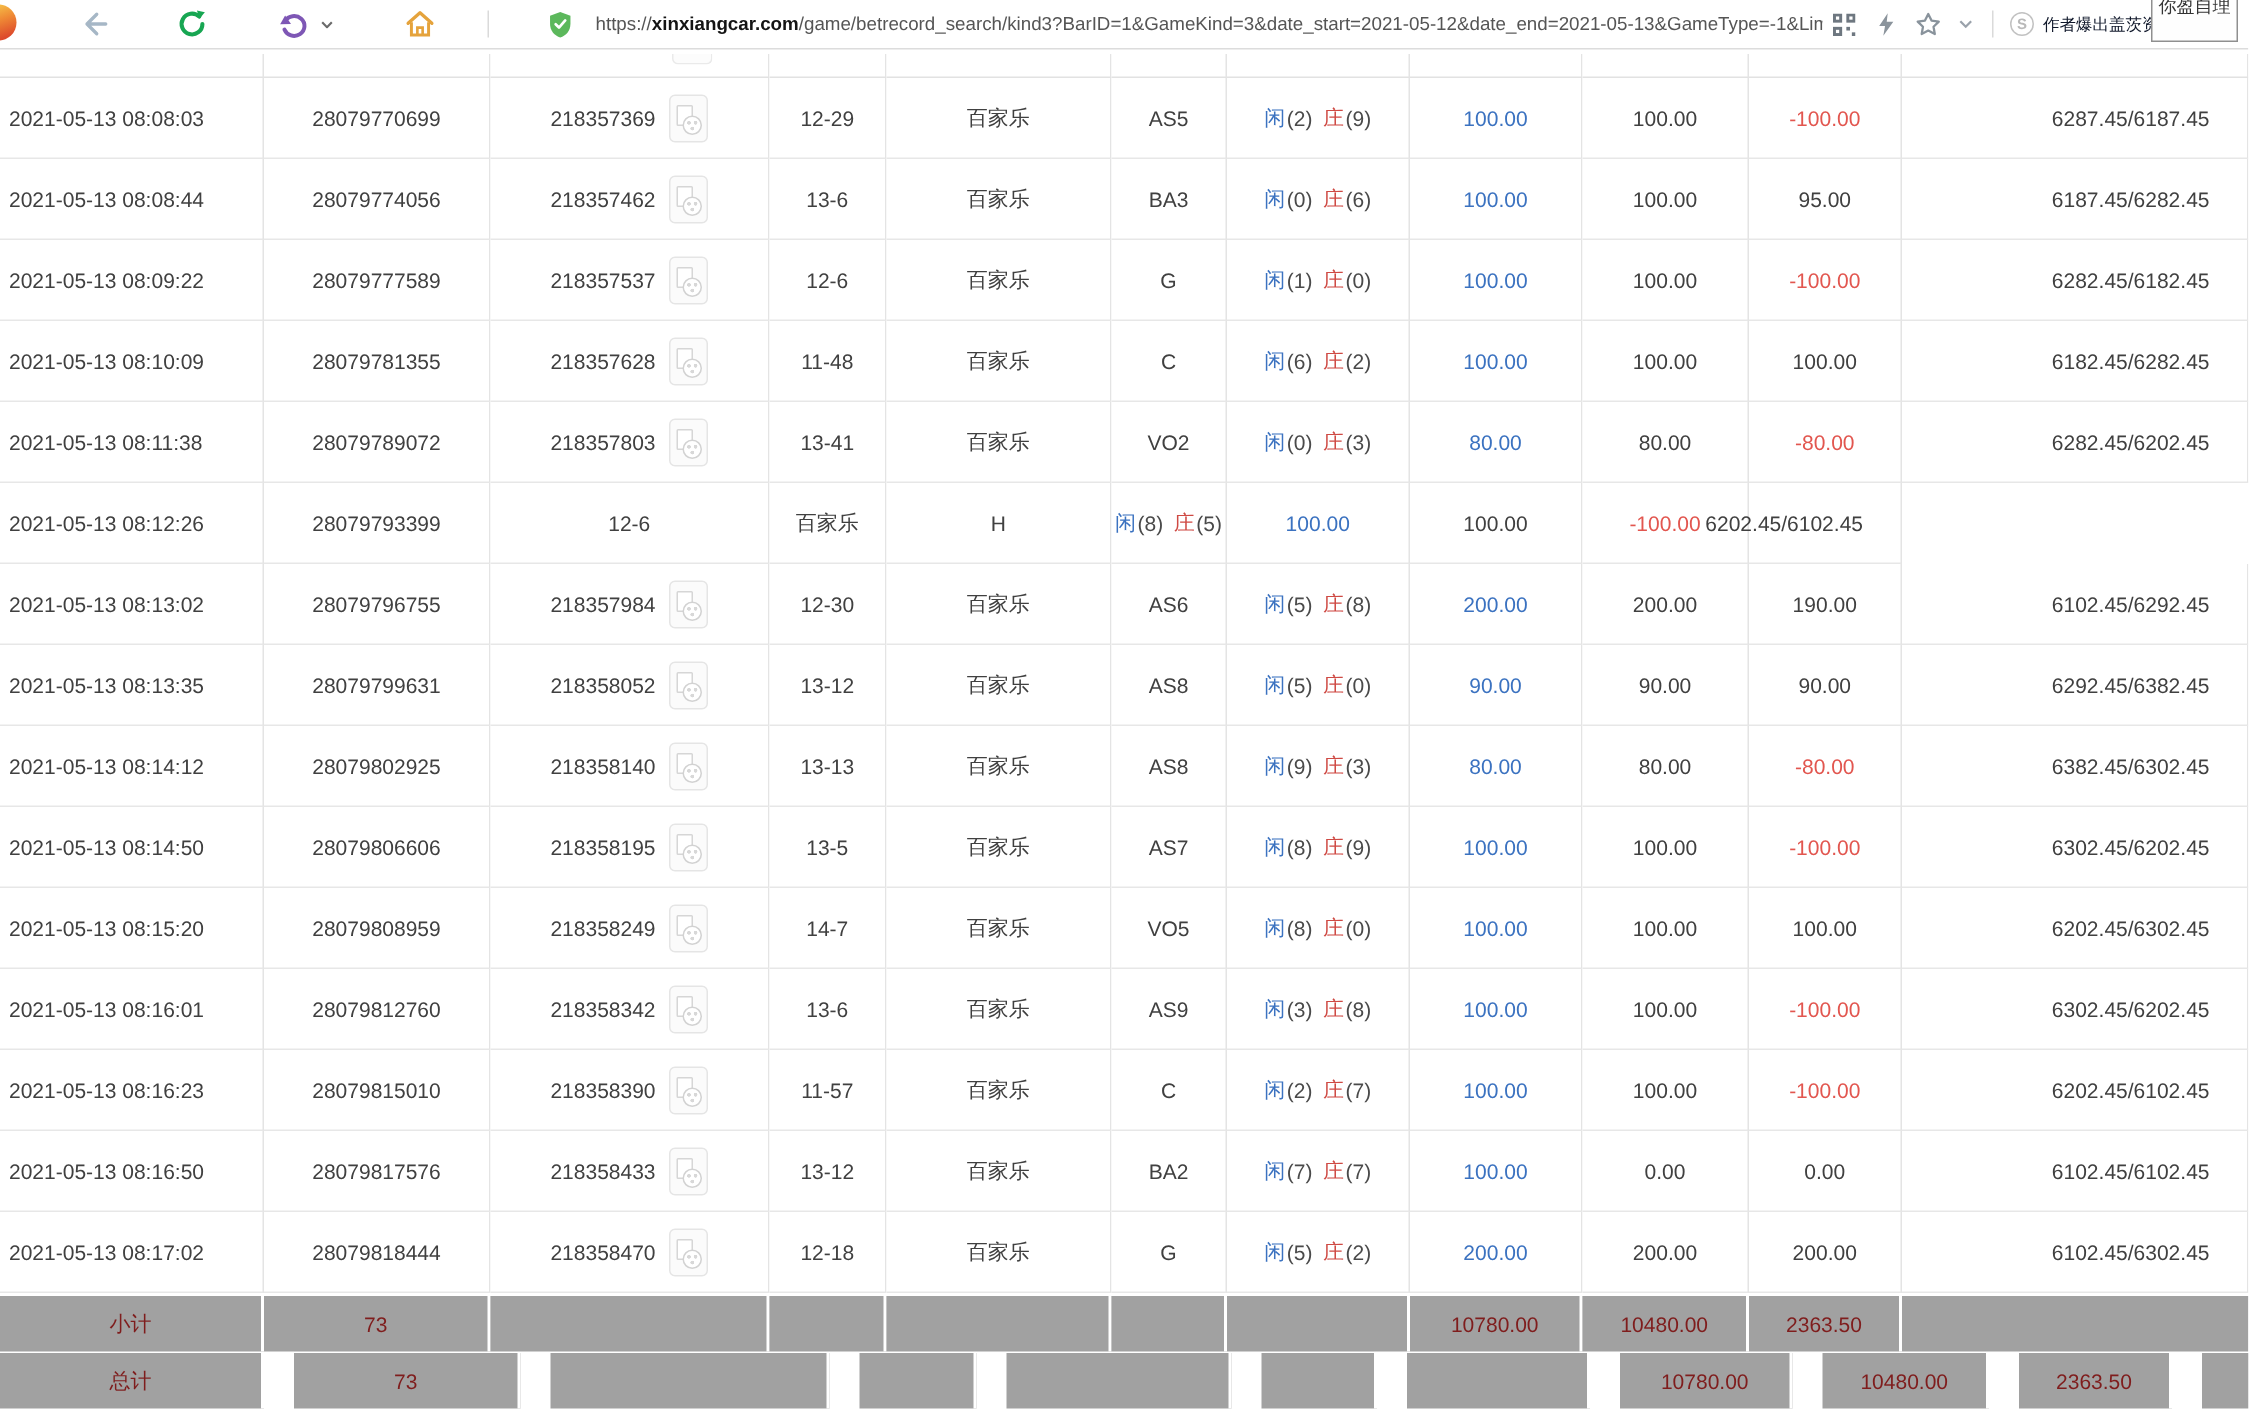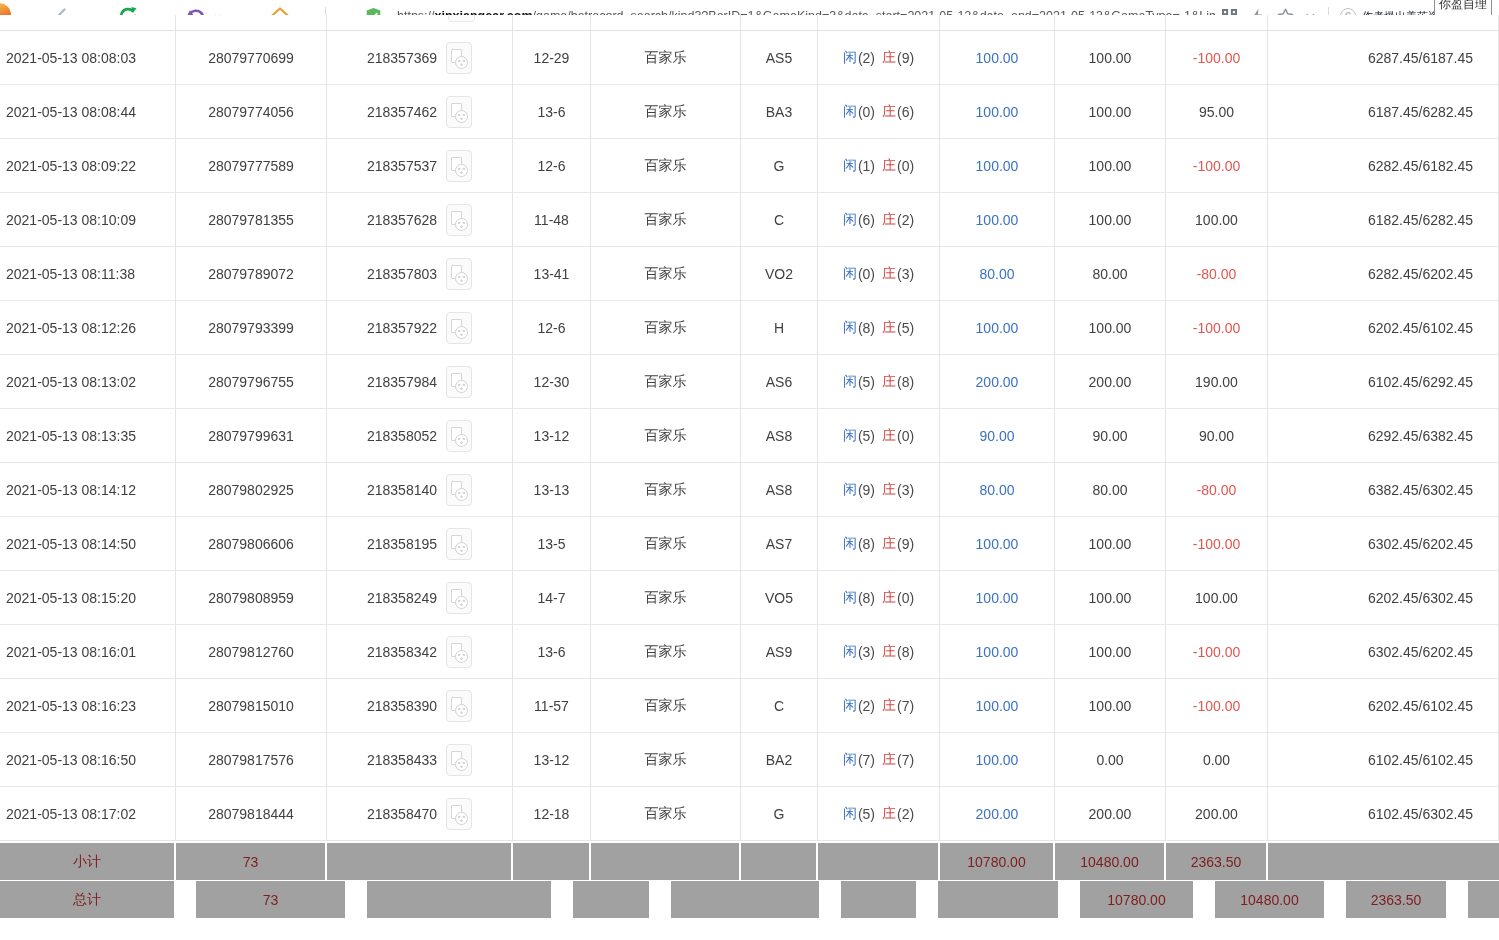--- a/index.html
+++ b/index.html
@@ -17,21 +17,21 @@
   .url-text { white-space:nowrap; overflow:hidden; width:818px; font-size:12.5px; color:#555; letter-spacing:0; }
   .url-text .dom { color:#141414; font-weight:bold; }
   .s-badge { width:16px; height:16px; border:1.5px solid #c2c2c2; border-radius:50%; color:#b9b9b9;
              font-size:10px; font-weight:bold; display:flex; align-items:center; justify-content:center; }
   .ext-label { font-size:11px; color:#0f172a; white-space:nowrap; }
   .tooltip-cut { position:absolute; right:7px; top:0; height:28px; padding:0 4px; background:#fefefe;
                  border:1px solid #8f8f8f; border-top:none; overflow:hidden; }
   .tooltip-cut span { display:block; margin-top:-4px; font-size:12px; color:#333; white-space:nowrap; }
 
   
-  .tbl { position:absolute; top:15px; left:0; width:1228px; }
+  .tbl { position:absolute; top:36px; left:0; width:1228px; }
   .grid-row { display:grid; grid-template-columns:176px 151px 186px 78px 150px 77px 122px 115px 111px 102px 231px; }
   .cell { border-right:1px solid #e4e4e4; border-bottom:1px solid #e7e7e7; display:flex; align-items:center;
           justify-content:center; font-size:14px; color:#404040; height:54px; background:#fff; }
   .sliver .cell { height:16px; border-bottom:1px solid #e2e2e2; position:relative; }
   .sliver { position:relative; }
   .sliver-icon { position:absolute; left:448px; top:0; width:27px; height:7px; border:1px solid #eaeaea;
                  border-top:none; border-radius:0 0 4px 4px; background:#fcfcfc; }
   .c-time { justify-content:flex-start; padding-left:6px; }
   .c-balance { justify-content:flex-end; padding-right:25px; }
   .c-round { gap:9px; }
@@ -283,24 +283,20 @@
     </div>
     <div class="cell blue">80.00</div>
     <div class="cell">80.00</div>
     <div class="cell neg">-80.00</div>
     <div class="cell c-balance">6282.45/6202.45</div>
   </div>
 
   <div class="grid-row">
     <div class="cell c-time">2021-05-13 08:12:26</div>
     <div class="cell">28079793399</div>
-    <div class="cell c-round">
-      <span>218357922</span>
-      <span class="rec-icon"></span>
-    </div>
     <div class="cell">12-6</div>
     <div class="cell">百家乐</div>
     <div class="cell">H</div>
     <div class="cell">
       <span class="res-pl">闲</span>
       <span class="res-pn">(8)</span>
       <span class="res-bl">庄</span>
       <span class="res-bn">(5)</span>
     </div>
     <div class="cell blue">100.00</div>

